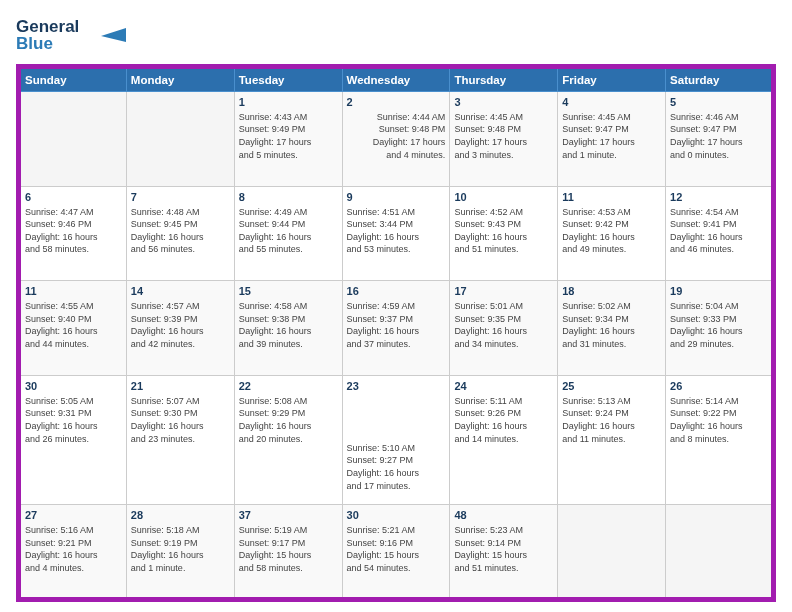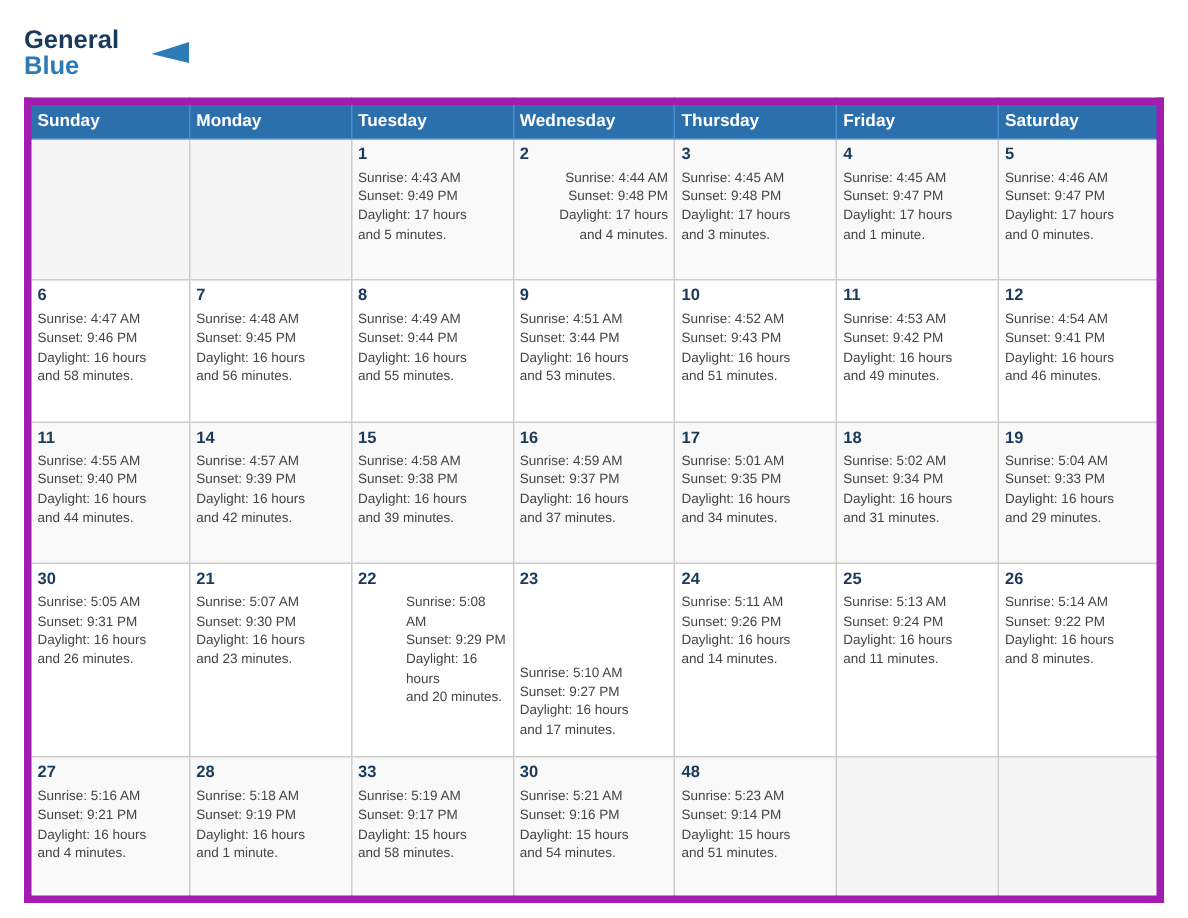--- a/index.html
+++ b/index.html
@@ -280,21 +280,21 @@
           </td>
           <td>
             <span class="day-num">21</span>
             <div class="day-info" style="white-space: pre-line;">Sunrise: 5:07 AM
 Sunset: 9:30 PM
 Daylight: 16 hours
 and 23 minutes.</div>
           </td>
           <td>
             <span class="day-num">22</span>
-            <div class="day-info" style="white-space: pre-line; margin-left: 32px;">Sunrise: 5:08 AM
+            <div class="day-info" style="white-space: pre-line;">Sunrise: 5:08 AM
 Sunset: 9:29 PM
 Daylight: 16 hours
 and 20 minutes.</div>
           </td>
           <td>
             <span class="day-num">23</span>
             <div class="day-info" style="white-space: pre-line; margin-top: 48px;">Sunrise: 5:10 AM
 Sunset: 9:27 PM
 Daylight: 16 hours
 and 17 minutes.</div>
@@ -330,21 +330,21 @@
 and 4 minutes.</div>
           </td>
           <td>
             <span class="day-num">28</span>
             <div class="day-info" style="white-space: pre-line;">Sunrise: 5:18 AM
 Sunset: 9:19 PM
 Daylight: 16 hours
 and 1 minute.</div>
           </td>
           <td>
-            <span class="day-num">33</span>
+            <span class="day-num">37</span>
             <div class="day-info" style="white-space: pre-line;">Sunrise: 5:19 AM
 Sunset: 9:17 PM
 Daylight: 15 hours
 and 58 minutes.</div>
           </td>
           <td>
             <span class="day-num">30</span>
             <div class="day-info" style="white-space: pre-line;">Sunrise: 5:21 AM
 Sunset: 9:16 PM
 Daylight: 15 hours

